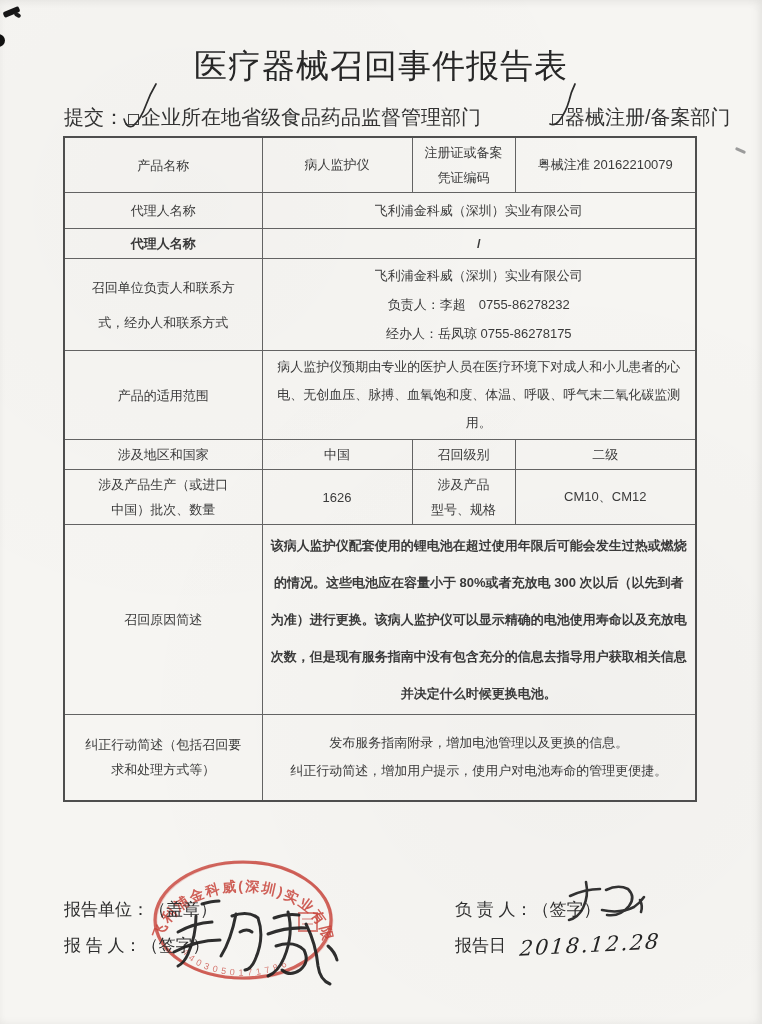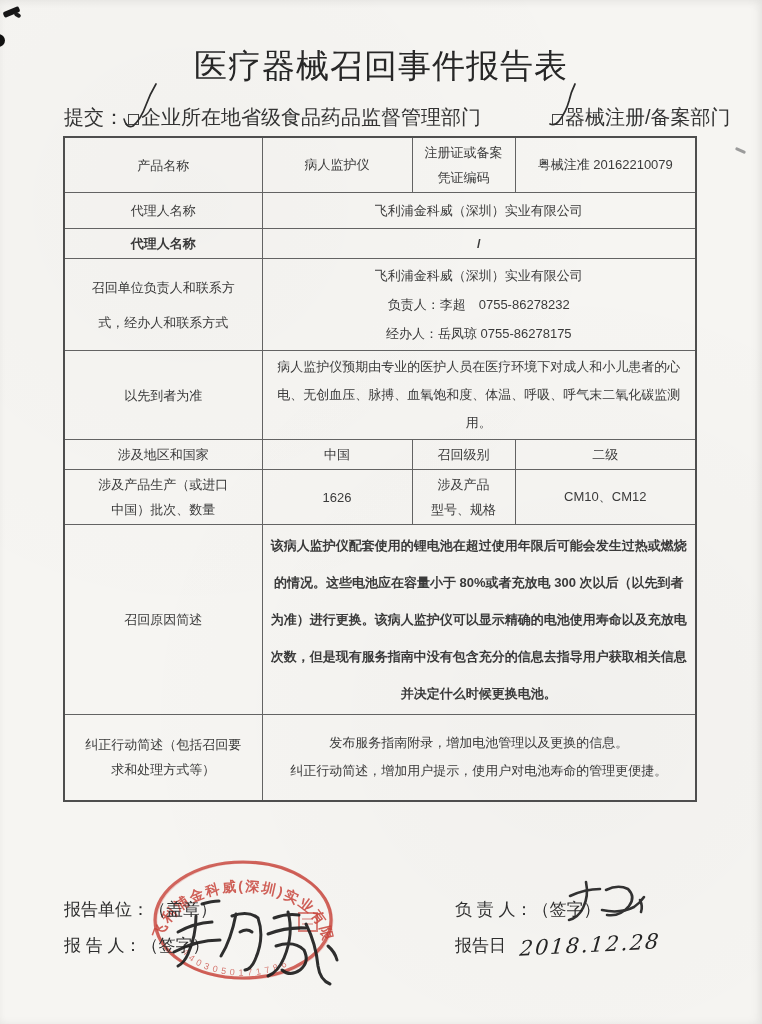--- a/index.html
+++ b/index.html
@@ -120,21 +120,21 @@
       <td colspan="3">/</td>
     </tr>
     <tr class="r4">
       <td class="lbl lbl-tall pre">召回单位负责人和联系方
 式，经办人和联系方式</td>
       <td colspan="3" class="txt txt-contact pre">飞利浦金科威（深圳）实业有限公司
 负责人：李超　0755-86278232
 经办人：岳凤琼 0755-86278175</td>
     </tr>
     <tr class="r5">
-      <td class="lbl">以先到者为准</td>
+      <td class="lbl">产品的适用范围</td>
       <td colspan="3" class="txt">病人监护仪预期由专业的医护人员在医疗环境下对成人和小儿患者的心电、无创血压、脉搏、血氧饱和度、体温、呼吸、呼气末二氧化碳监测用。</td>
     </tr>
     <tr class="r6">
       <td class="lbl">涉及地区和国家</td>
       <td>中国</td>
       <td class="lbl">召回级别</td>
       <td>二级</td>
     </tr>
     <tr class="r7">
       <td class="lbl pre">涉及产品生产（或进口

